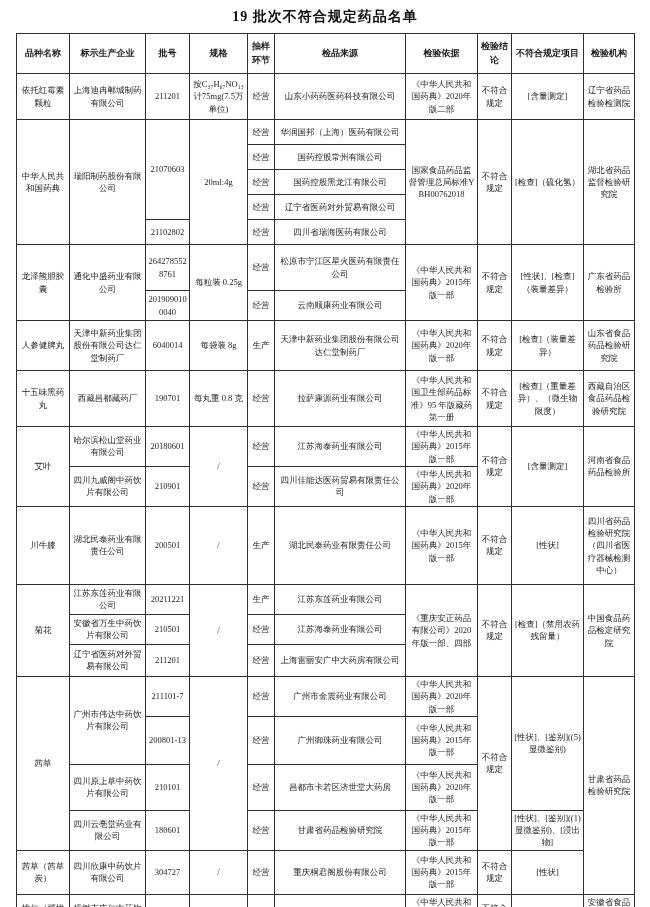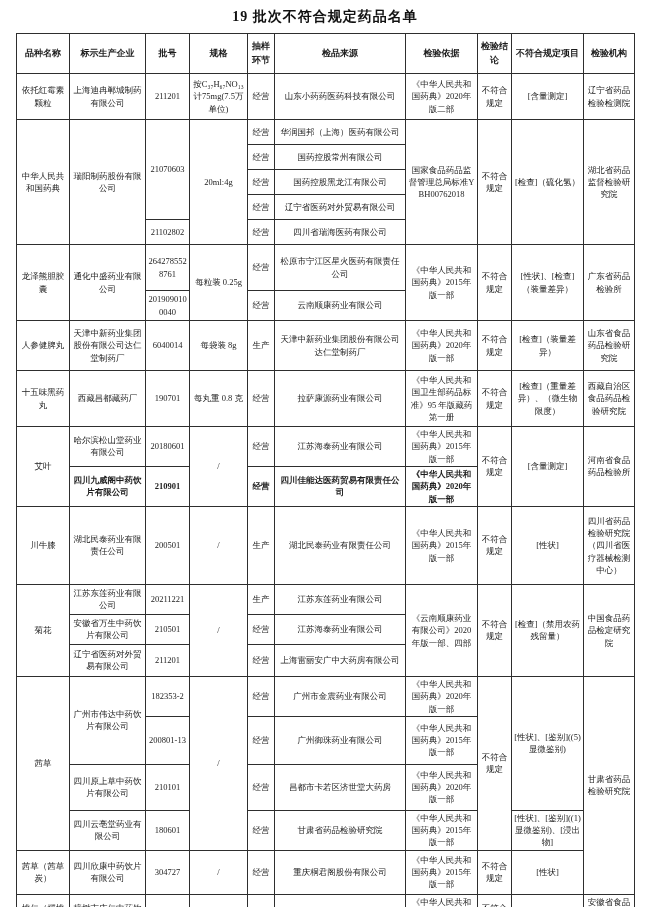--- a/index.html
+++ b/index.html
@@ -165,21 +165,21 @@
           <td>哈尔滨松山堂药业有限公司</td>
           <td>20180601</td>
           <td rowspan="2">/</td>
           <td>经营</td>
           <td>江苏海泰药业有限公司</td>
           <td>《中华人民共和国药典》2015年版一部</td>
           <td rowspan="2">不符合规定</td>
           <td rowspan="2">[含量测定]</td>
           <td rowspan="2">河南省食品药品检验所</td>
         </tr>
-        <tr style="height: 38px; font-weight: bold;">
+        <tr style="height: 38px;">
           <td>四川九威阁中药饮片有限公司</td>
           <td>210901</td>
           <td>经营</td>
           <td>四川佳能达医药贸易有限责任公司</td>
           <td>《中华人民共和国药典》2020年版一部</td>
         </tr>
         <tr style="height: 78px;">
           <td>川牛膝</td>
           <td>湖北民泰药业有限责任公司</td>
           <td>200501</td>
@@ -191,41 +191,41 @@
           <td>[性状]</td>
           <td>四川省药品检验研究院（四川省医疗器械检测中心）</td>
         </tr>
         <tr style="height: 30px;">
           <td rowspan="3">菊花</td>
           <td>江苏东莲药业有限公司</td>
           <td>20211221</td>
           <td rowspan="3">/</td>
           <td>生产</td>
           <td>江苏东莲药业有限公司</td>
-          <td rowspan="3">《云南顺康药业有限公司》2020年版一部、四部</td>
+          <td rowspan="3">《重庆安正药品有限公司》2020年版一部、四部</td>
           <td rowspan="3">不符合规定</td>
           <td rowspan="3">[检查]（禁用农药残留量）</td>
           <td rowspan="3">中国食品药品检定研究院</td>
         </tr>
         <tr style="height: 30px;">
           <td>安徽省万生中药饮片有限公司</td>
           <td>210501</td>
           <td>经营</td>
           <td>江苏海泰药业有限公司</td>
         </tr>
         <tr style="height: 32px;">
           <td>辽宁省医药对外贸易有限公司</td>
           <td>211201</td>
           <td>经营</td>
           <td>上海雷丽安广中大药房有限公司</td>
         </tr>
         <tr style="height: 34px;">
           <td rowspan="4">茜草</td>
           <td rowspan="2">广州市伟达中药饮片有限公司</td>
-          <td>182353-2</td>
+          <td>211101-7</td>
           <td rowspan="4">/</td>
           <td>经营</td>
           <td>广州市金震药业有限公司</td>
           <td>《中华人民共和国药典》2020年版一部</td>
           <td rowspan="4">不符合规定</td>
           <td rowspan="3">[性状]、[鉴别]((5)显微鉴别)</td>
           <td rowspan="5">甘肃省药品检验研究院</td>
         </tr>
         <tr style="height: 48px;">
           <td>200801-13</td>

